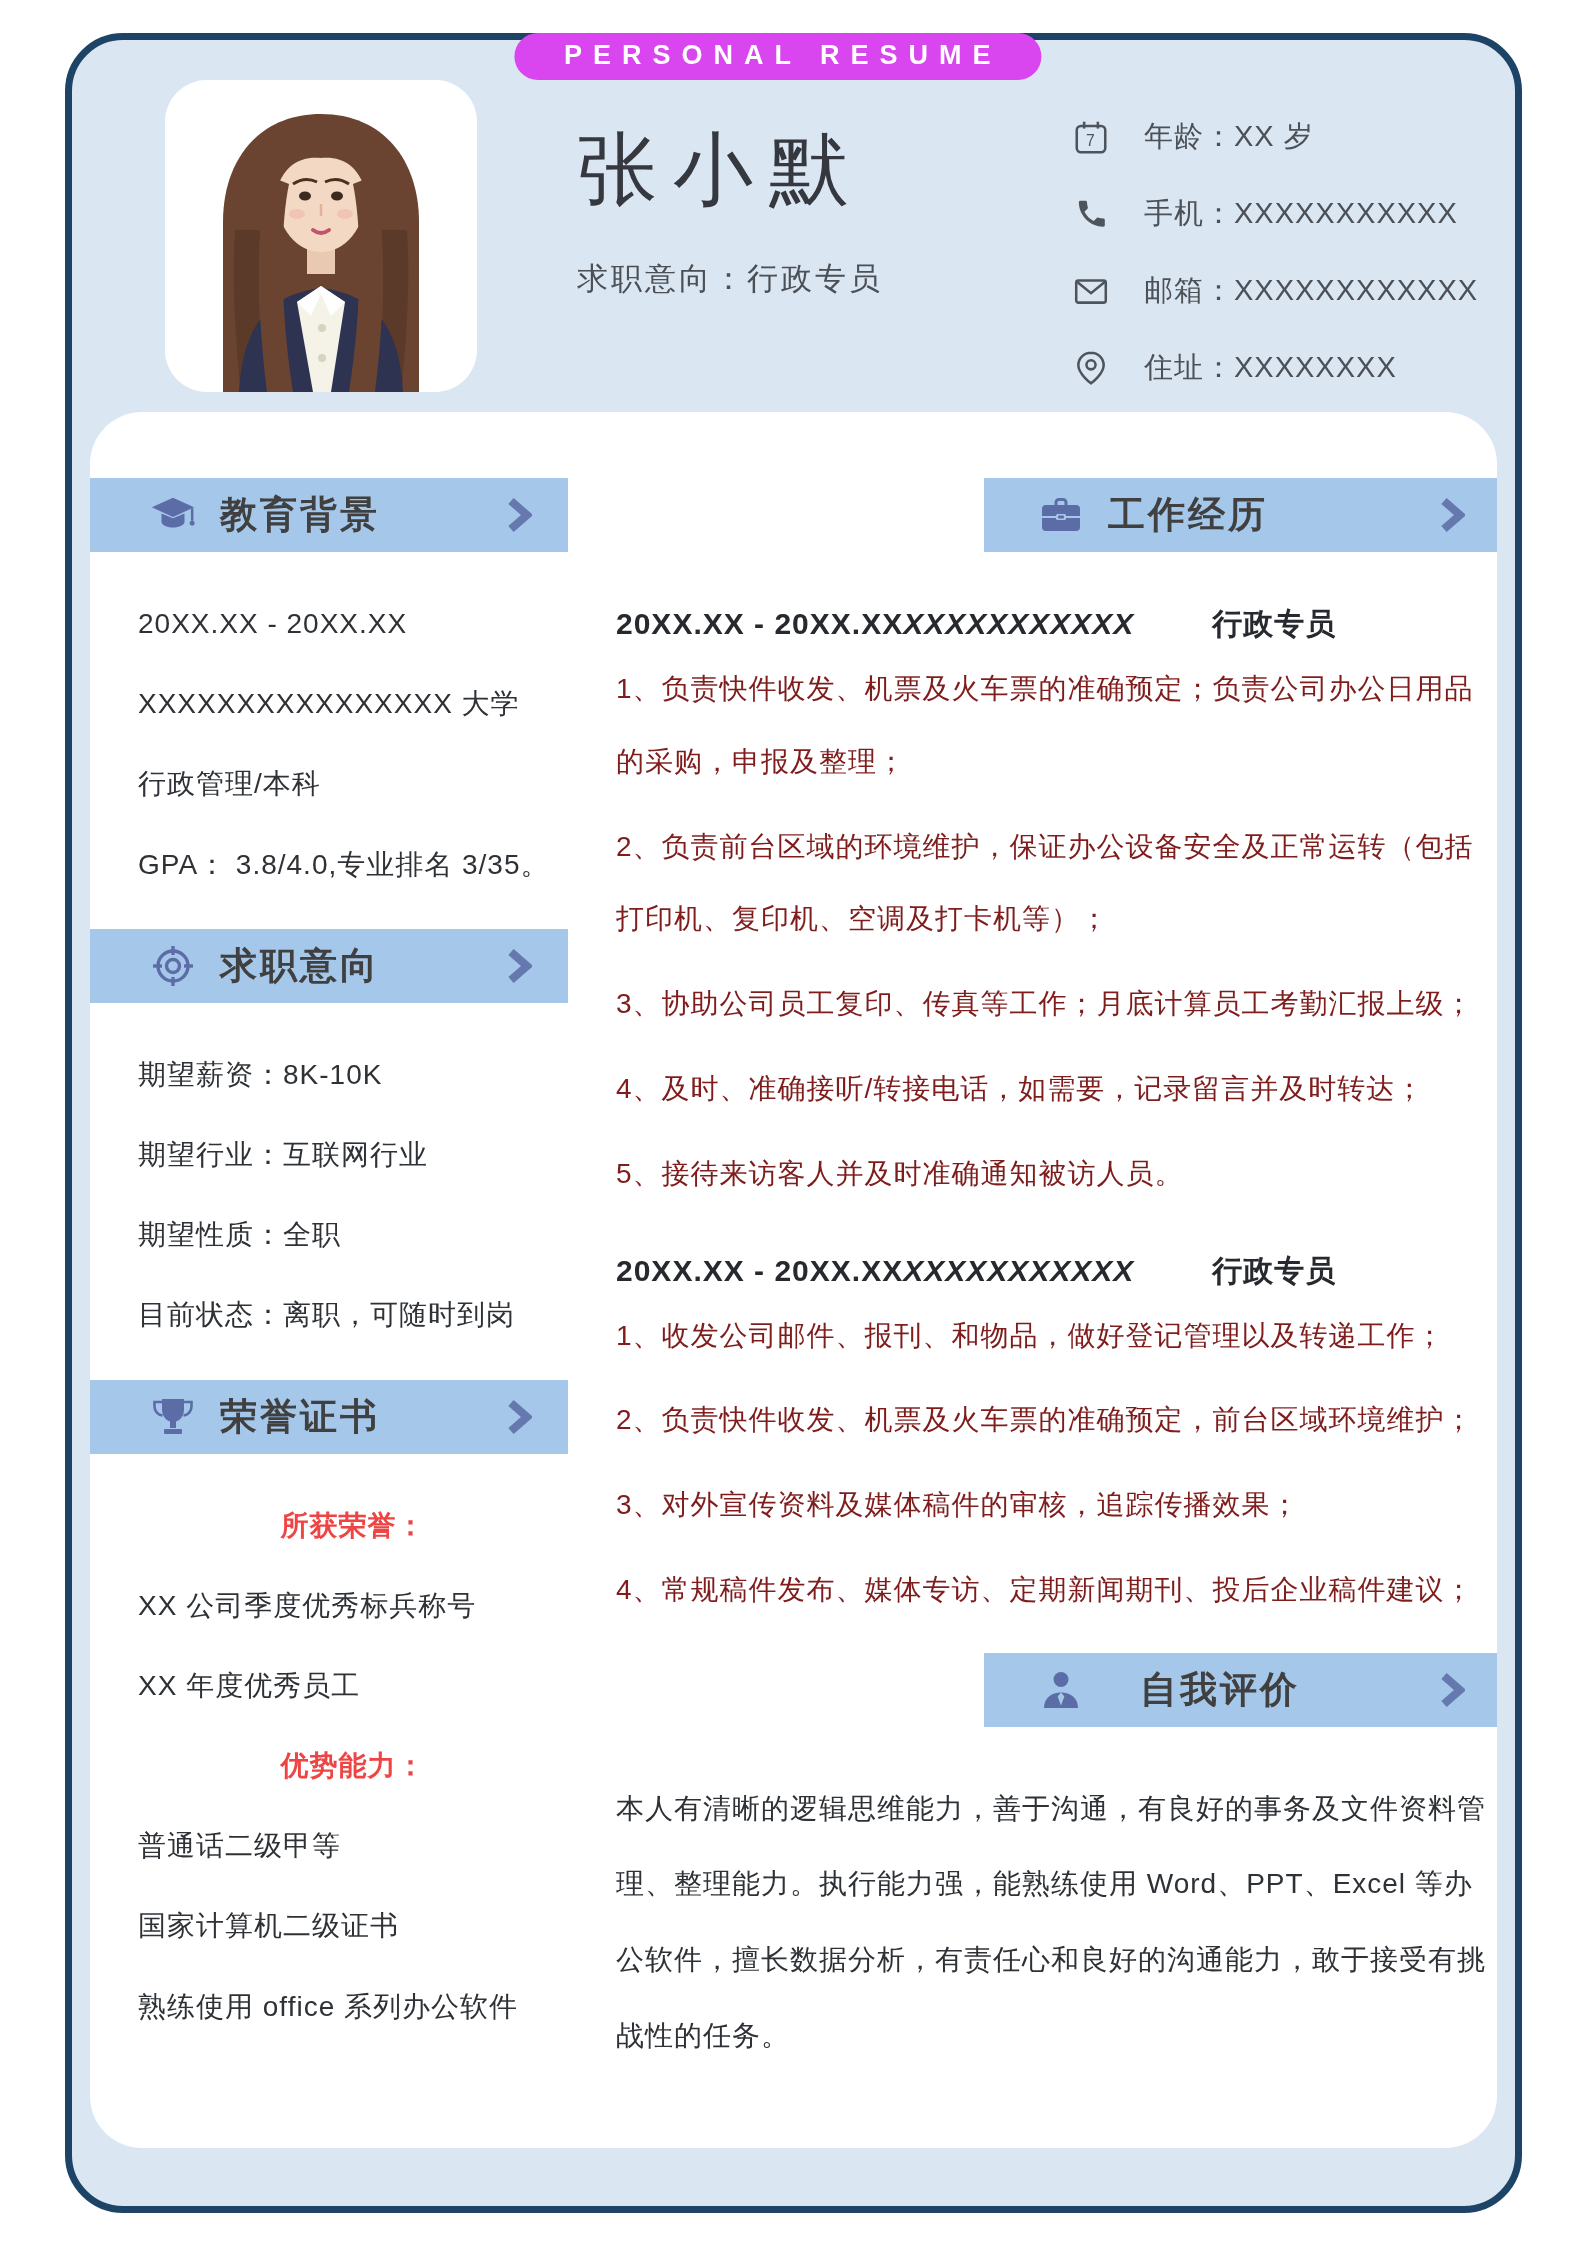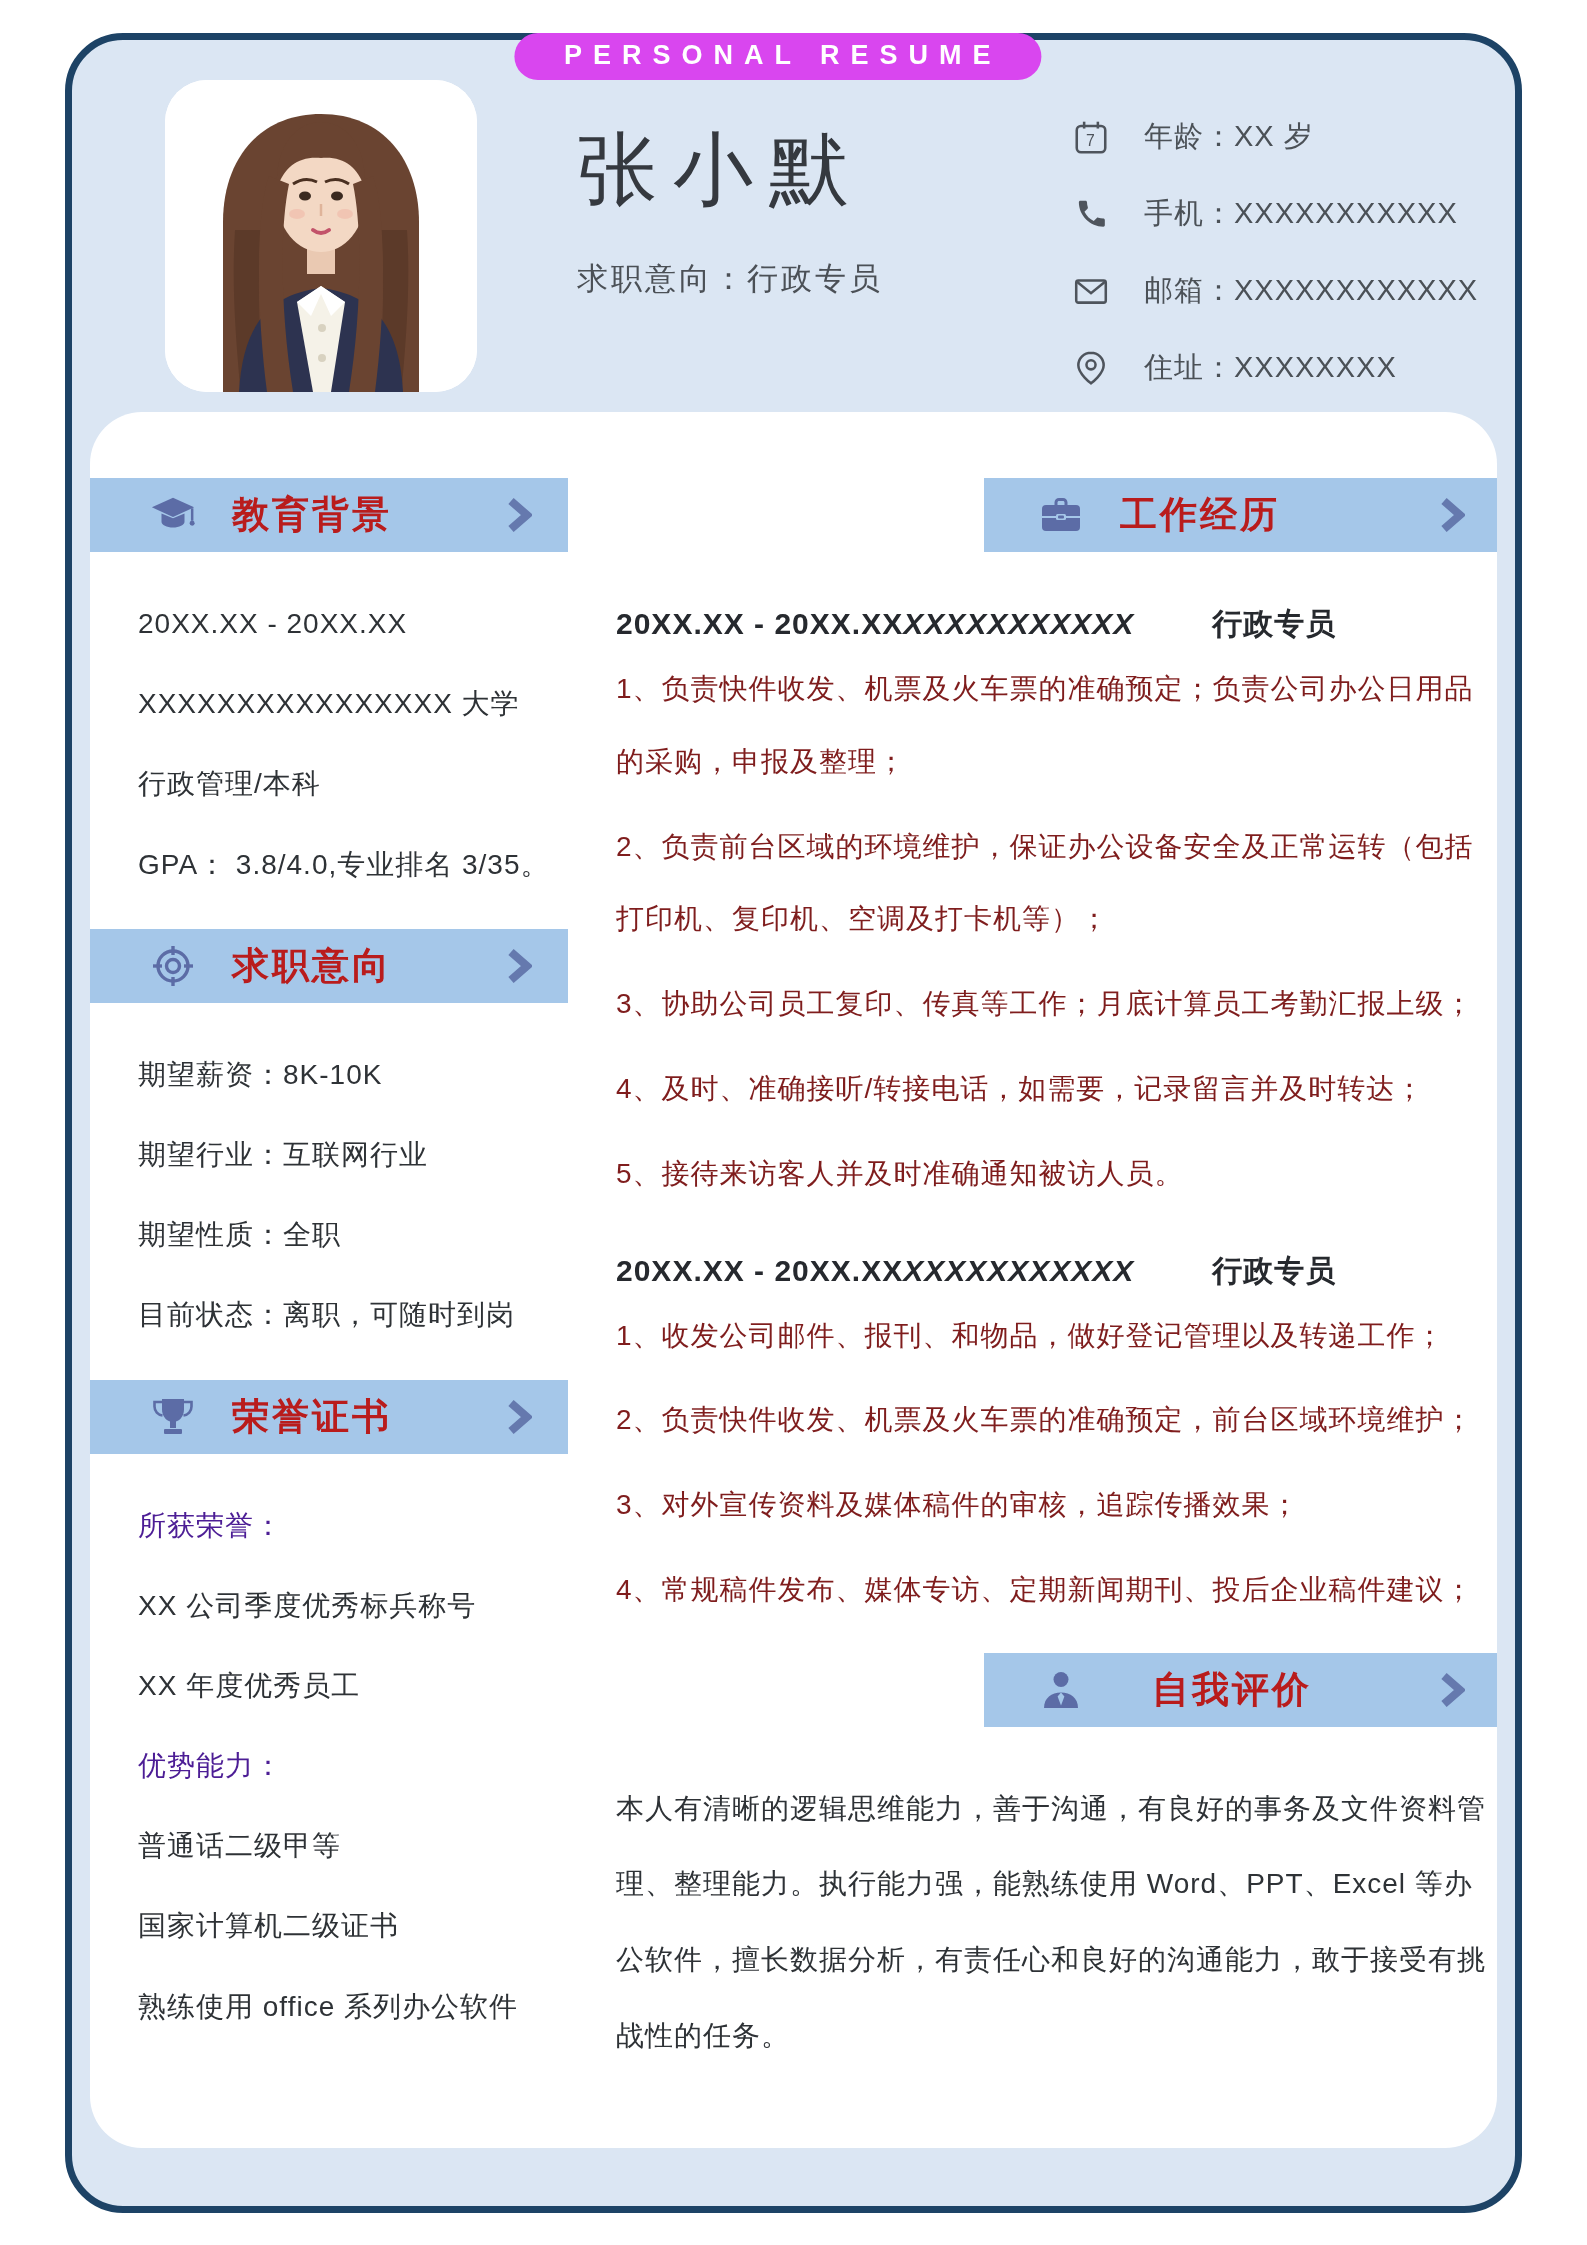--- a/index.html
+++ b/index.html
@@ -26,27 +26,27 @@
   .card{position:absolute;left:18px;right:18px;top:372px;bottom:58px;background:#ffffff;
         border-radius:52px;display:flex;overflow:hidden;}
   .col-left{width:478px;flex:none;}
   .col-right{flex:1;padding-left:48px;}
   .sec-bar{height:74px;background:#a5c7e9;display:flex;align-items:center;}
   .sec-bar.left-bar{width:100%;margin-top:66px;}
   .sec-bar.right-bar{width:517px;margin-left:auto;margin-top:66px;}
   .sec-icon{width:46px;height:44px;margin-left:60px;color:#5c6ca6;flex:none;}
   .right-bar .sec-icon{margin-left:54px;}
   .sec-icon svg{width:100%;height:100%;display:block;}
-  .sec-title{font-size:37px;font-weight:700;color:#b91c1c;margin-left:36px;letter-spacing:3px;white-space:nowrap;}
+  .sec-title{font-size:37px;font-weight:700;color:#404040;margin-left:24px;letter-spacing:3px;white-space:nowrap;}
   .chev{margin-left:auto;margin-right:36px;width:24px;height:34px;color:#6579ae;flex:none;}
   .chev svg{width:100%;height:100%;display:block;}
   
   .sec-content{margin:56px 0 28px;padding-left:48px;font-size:28px;color:#2e3236;}
   .sec-content p{margin:0 0 48px;line-height:1.15;letter-spacing:1px;}
-  .sec-content p.lbl{font-weight:400;color:#4c1d95;}
+  .sec-content p.lbl{font-weight:700;color:#ef4444;text-align:center;}
   
   .job-head{display:flex;align-items:baseline;margin:52px 0 8px;font-size:30px;font-weight:700;color:#26292e;letter-spacing:1px;}
   .job-company{font-style:italic;}
   .job-role{margin-left:78px;}
   .job-bullets{font-size:28px;color:#7f1d1d;width:885px;max-width:100%;}
   .job-bullets p{margin:0 0 12px;line-height:2.6;letter-spacing:1px;}
   .eval-text{width:885px;max-width:100%;margin-top:44px;font-size:28px;color:#2e3236;line-height:2.7;letter-spacing:1px;}
 </style>
 </head>
 <body>

